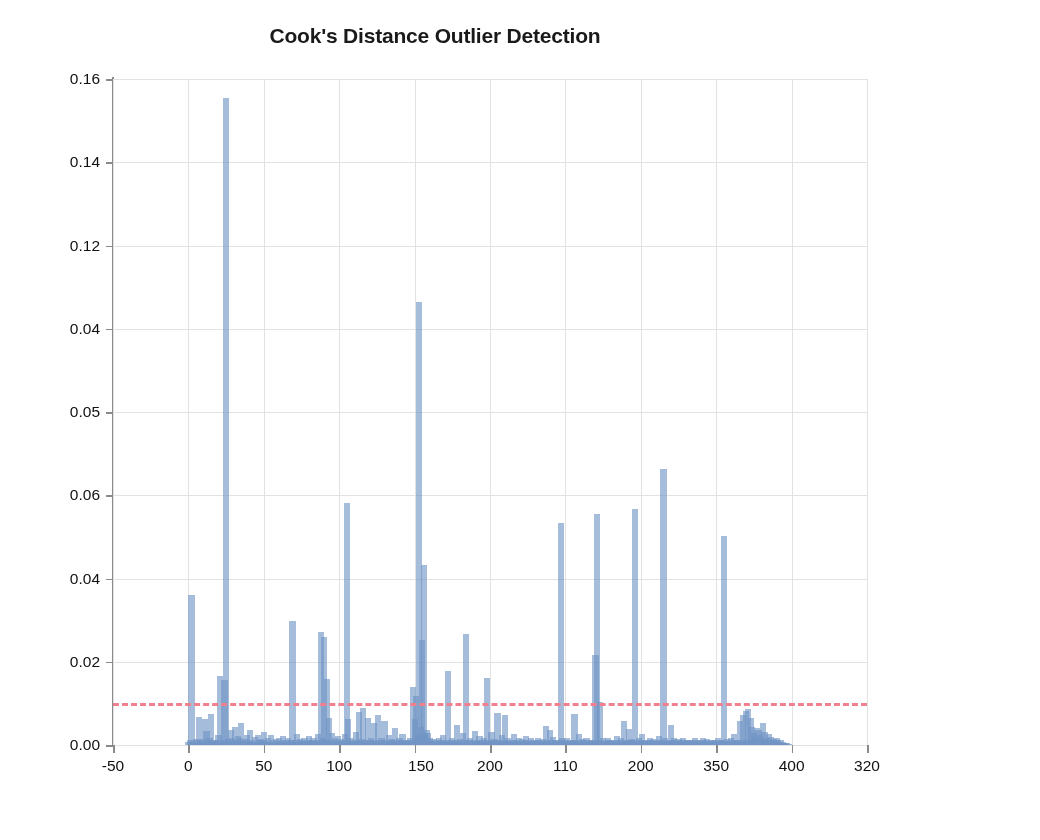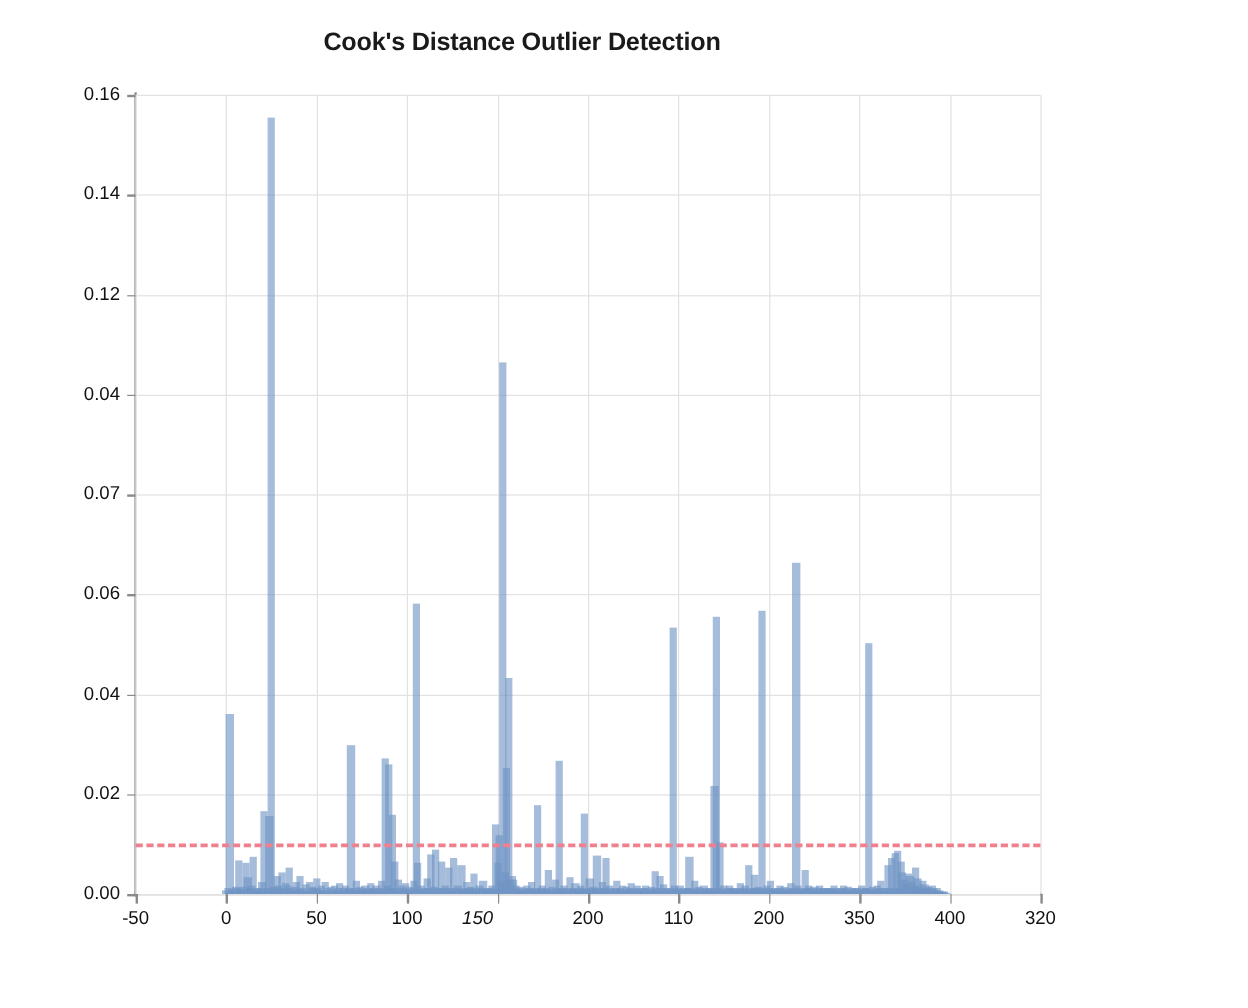--- a/index.html
+++ b/index.html
@@ -511,41 +511,41 @@
     <div id="yticks">
         <div class="ytick-mark" style="top: 666px;"></div>
         <div class="ytick-label" style="top: 666px; right: 767px;">0.00</div>
         <div class="ytick-mark" style="top: 582.75px;"></div>
         <div class="ytick-label" style="top: 582.75px; right: 767px;">0.02</div>
         <div class="ytick-mark" style="top: 499.5px;"></div>
         <div class="ytick-label" style="top: 499.5px; right: 767px;">0.04</div>
         <div class="ytick-mark" style="top: 416.25px;"></div>
         <div class="ytick-label" style="top: 416.25px; right: 767px;">0.06</div>
         <div class="ytick-mark" style="top: 333px;"></div>
-        <div class="ytick-label" style="top: 333px; right: 767px;">0.07</div>
+        <div class="ytick-label" style="top: 333px; right: 767px;">0.05</div>
         <div class="ytick-mark" style="top: 249.75px;"></div>
         <div class="ytick-label" style="top: 249.75px; right: 767px;">0.04</div>
         <div class="ytick-mark" style="top: 166.5px;"></div>
         <div class="ytick-label" style="top: 166.5px; right: 767px;">0.12</div>
         <div class="ytick-mark" style="top: 83.25px;"></div>
         <div class="ytick-label" style="top: 83.25px; right: 767px;">0.14</div>
         <div class="ytick-mark" style="top: 0px;"></div>
         <div class="ytick-label" style="top: 0px; right: 767px;">0.16</div>
       </div>
     <div id="xticks">
         <div class="xtick-mark" style="left: 0px; top: 666px;"></div>
         <div class="xtick-label" style="left: 0px; top: 678px;">-50</div>
         <div class="xtick-mark" style="left: 75.4px; top: 666px;"></div>
         <div class="xtick-label" style="left: 75.4px; top: 678px;">0</div>
         <div class="xtick-mark" style="left: 150.8px; top: 666px;"></div>
         <div class="xtick-label" style="left: 150.8px; top: 678px;">50</div>
         <div class="xtick-mark" style="left: 226.2px; top: 666px;"></div>
         <div class="xtick-label" style="left: 226.2px; top: 678px;">100</div>
         <div class="xtick-mark" style="left: 301.6px; top: 666px;"></div>
-        <div class="xtick-label" style="left: 285px; top: 678px; font-style: italic;">150</div>
+        <div class="xtick-label" style="left: 308px; top: 678px;">150</div>
         <div class="xtick-mark" style="left: 377px; top: 666px;"></div>
         <div class="xtick-label" style="left: 377px; top: 678px;">200</div>
         <div class="xtick-mark" style="left: 452.4px; top: 666px;"></div>
         <div class="xtick-label" style="left: 452.4px; top: 678px;">110</div>
         <div class="xtick-mark" style="left: 527.8px; top: 666px;"></div>
         <div class="xtick-label" style="left: 527.8px; top: 678px;">200</div>
         <div class="xtick-mark" style="left: 603.2px; top: 666px;"></div>
         <div class="xtick-label" style="left: 603.2px; top: 678px;">350</div>
         <div class="xtick-mark" style="left: 678.6px; top: 666px;"></div>
         <div class="xtick-label" style="left: 678.6px; top: 678px;">400</div>

